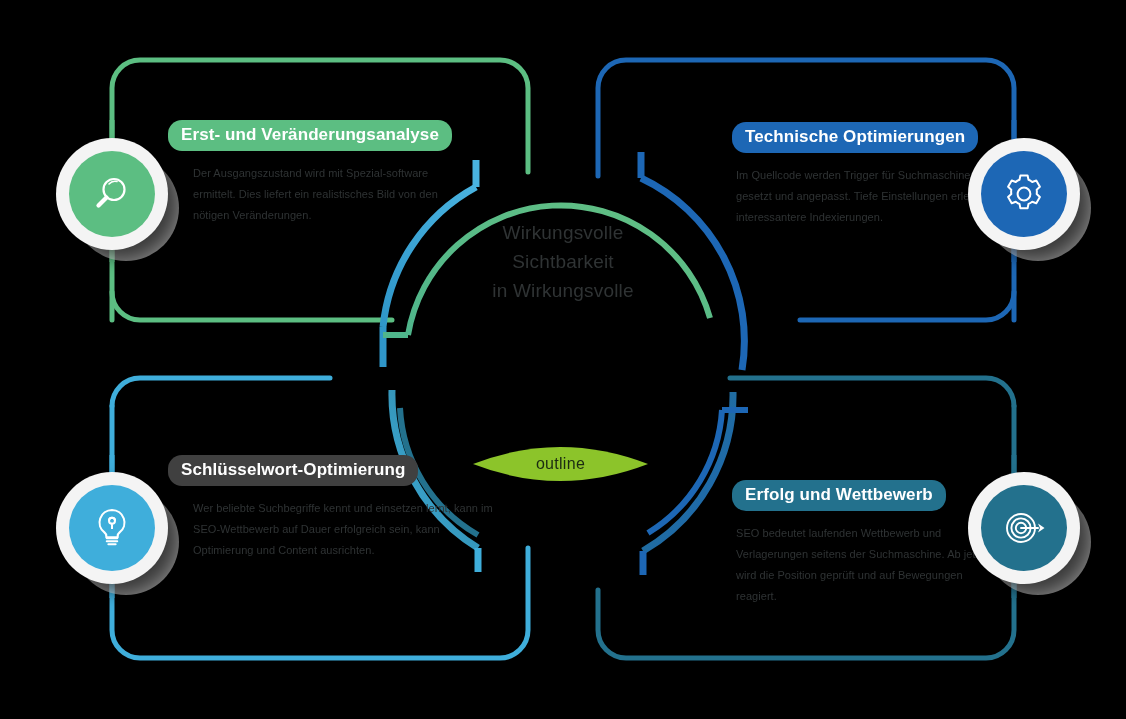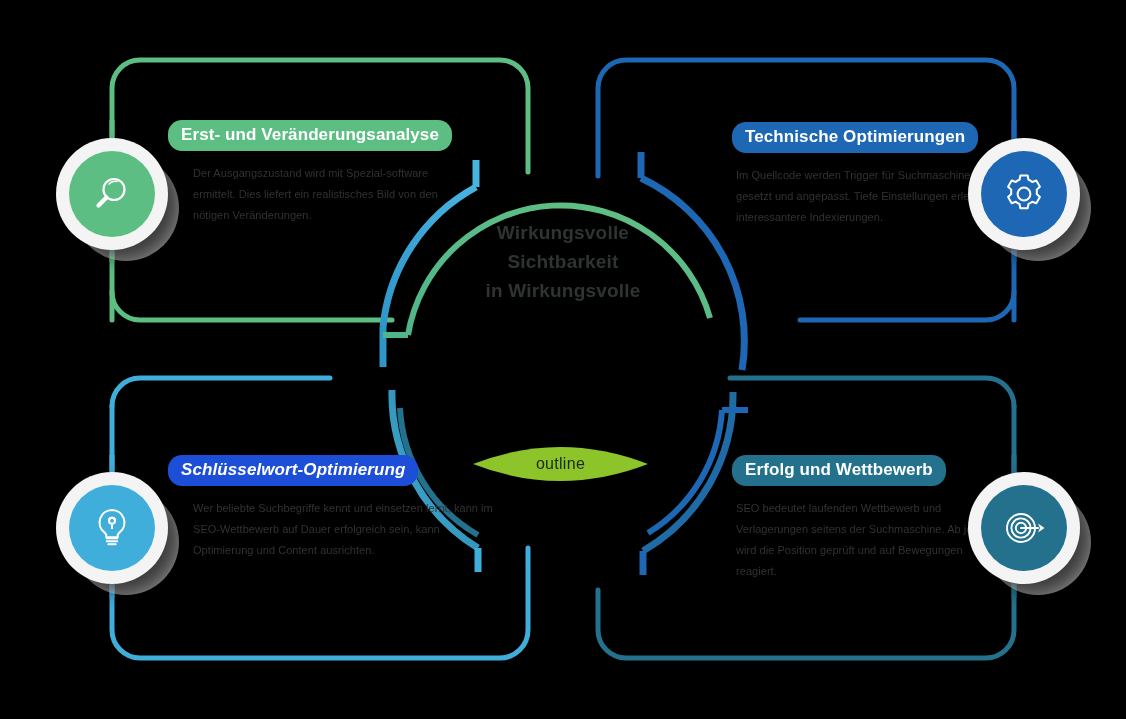--- a/index.html
+++ b/index.html
@@ -26,36 +26,36 @@
   }
 
   
   .quad {
     position: absolute;
     width: 300px;
   }
   .quad-tl { left: 168px; top: 120px; }
   .quad-tr { left: 732px; top: 122px; }
   .quad-bl { left: 168px; top: 455px; }
-  .quad-br { left: 732px; top: 455px; }
+  .quad-br { left: 732px; top: 480px; }
 
   .chip {
     display: inline-block;
     color: #ffffff;
     font-size: 17px;
     font-weight: bold;
     letter-spacing: .1px;
     padding: 5px 13px 6px 13px;
     border-radius: 14px;
     white-space: nowrap;
     line-height: 1.15;
   }
   .chip-green { background: #5CBE82; }
   .chip-blue  { background: #1D67B5; text-align: center; }
-  .chip-cyan  { background: #1d4ed8; font-style: italic; }
+  .chip-cyan  { background: #404040; }
   .chip-teal  { background: #23718D; }
 
   .body-text {
     margin-top: 12px;
     color: #2f3334;
     font-size: 11px;
     line-height: 1.93;
     width: 300px;
     letter-spacing: .05px;
   }
@@ -100,21 +100,21 @@
 
   
   #center-text {
     position: absolute;
     left: 443px;
     top: 219px;
     width: 240px;
     text-align: center;
     color: #2f3334;
     font-size: 19px;
-    font-weight: bold;
+    font-weight: normal;
     line-height: 1.52;
     letter-spacing: .2px;
   }
   #outline-badge {
     position: absolute;
     left: 473px;
     top: 443px;
     width: 175px;
     height: 42px;
   }

